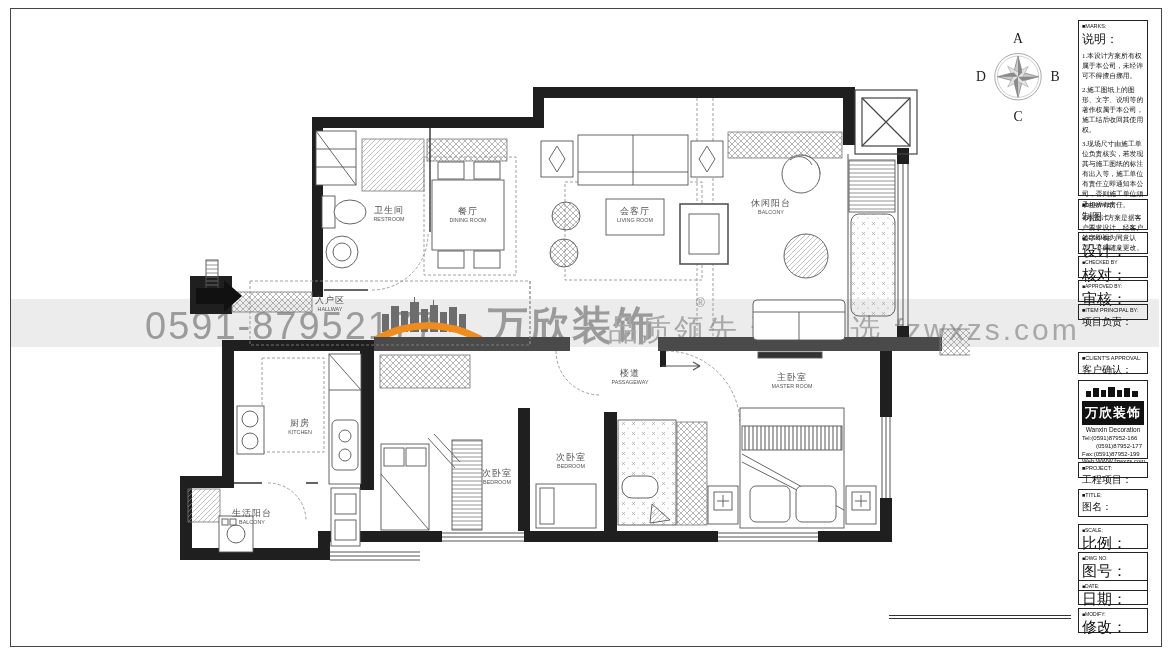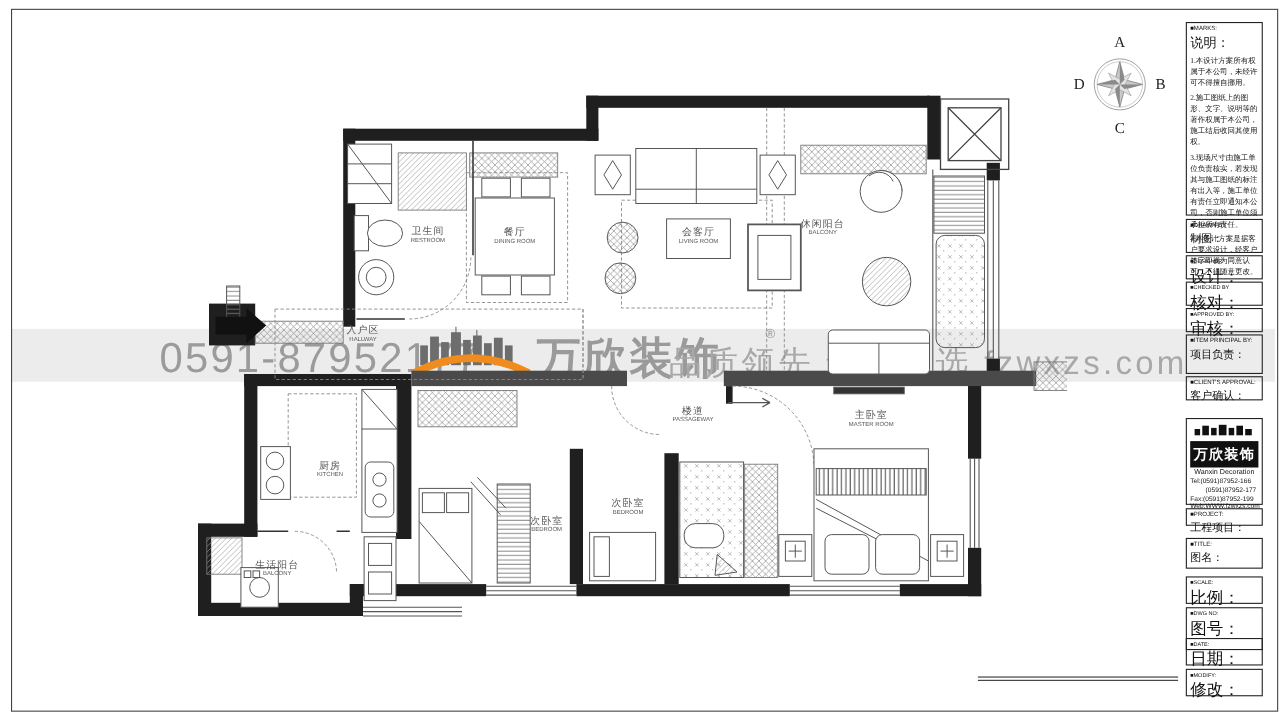--- a/index.html
+++ b/index.html
@@ -253,21 +253,21 @@
     <span class="en">RESTROOM</span>
   </div>
   <div class="rlabel" style="left:468px;top:206px">
     <span class="cn">餐厅</span>
     <span class="en">DINING ROOM</span>
   </div>
   <div class="rlabel" style="left:635px;top:206px">
     <span class="cn">会客厅</span>
     <span class="en">LIVING ROOM</span>
   </div>
-  <div class="rlabel" style="left:748px;top:198px">
+  <div class="rlabel" style="left:771px;top:198px">
     <span class="cn">休闲阳台</span>
     <span class="en">BALCONY</span>
   </div>
   <div class="rlabel" style="left:330px;top:295px">
     <span class="cn">入户区</span>
     <span class="en">HALLWAY</span>
   </div>
   <div class="rlabel" style="left:300px;top:418px">
     <span class="cn">厨房</span>
     <span class="en">KITCHEN</span>
@@ -330,25 +330,25 @@
     <span class="cn">设计：</span>
   </div>
   <div class="box small" style="top:256px;height:22px">
     <span class="en">■CHECKED BY</span>
     <span class="cn">核对：</span>
   </div>
   <div class="box small" style="top:280px;height:22px">
     <span class="en">■APPROVED BY:</span>
     <span class="cn">审核：</span>
   </div>
-  <div class="box" style="top:304px;height:36px">
+  <div class="box" style="top:304px;height:16px">
     <span class="en">■ITEM PRINCIPAL BY:</span>
     <span class="cn">项目负责：</span>
   </div>
-  <div class="box" style="top:342px;height:22px">
+  <div class="box" style="top:352px;height:22px">
     <span class="en">■CLIENT'S APPROVAL:</span>
     <span class="cn">客户确认：</span>
   </div>
 
   <div class="box" style="top:380px;height:79px">
     <svg width="62" height="10" viewBox="0 0 62 10">
       <g fill="#111">
         <rect x="4" y="4" width="5" height="6"></rect>
           <rect x="11" y="1" width="6" height="9"></rect>
         <rect x="19" y="3" width="5" height="7"></rect>

